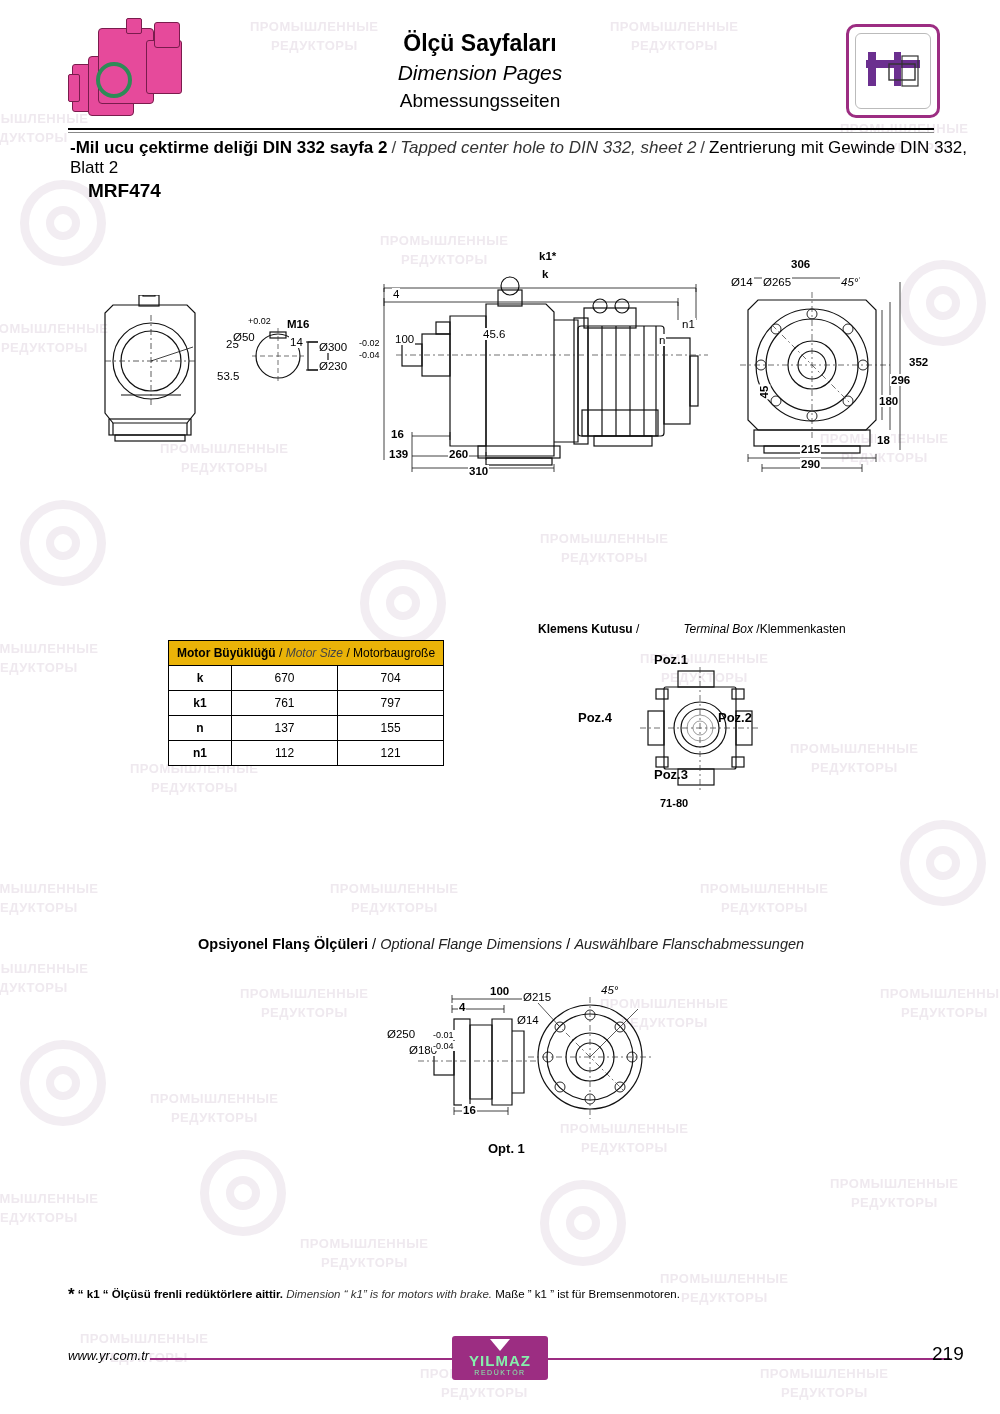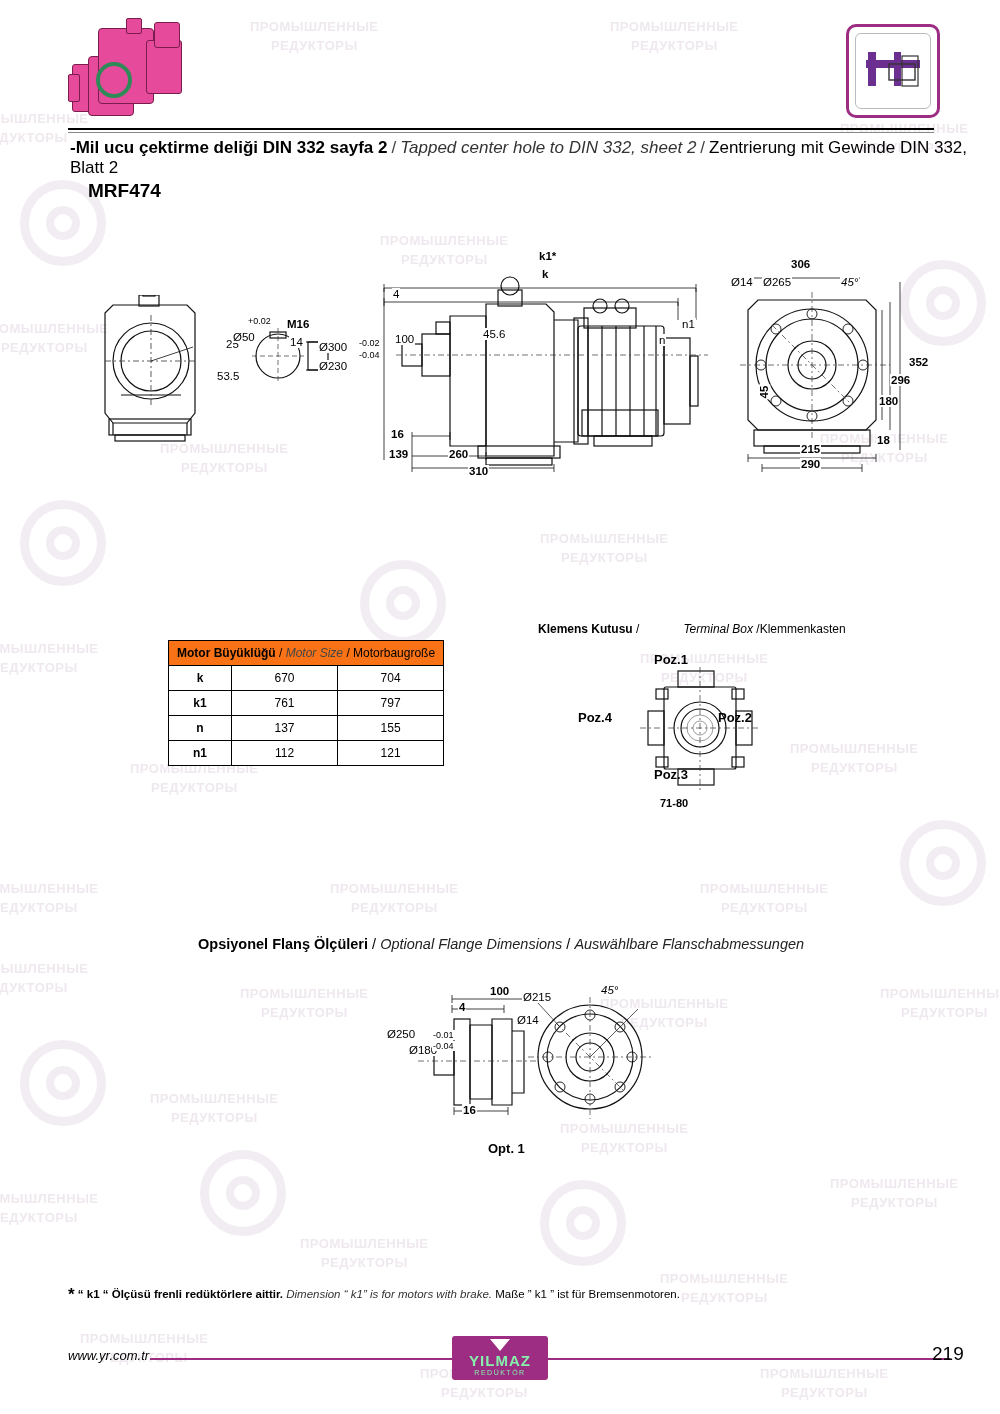--- a/index.html
+++ b/index.html
@@ -41,21 +41,21 @@
   .mp{position:absolute;background:#e64a9b;border:1px solid #7a1c4d;}
 
   
   .model{position:absolute;left:88px;top:180px;font-size:19px;font-weight:bold;}
   .dim{position:absolute;font-size:11.5px;color:#000;background:#fff;padding:0 1px;}
 
   
   .tbl{position:absolute;left:168px;top:640px;border:1.5px solid #000;
        border-collapse:collapse;background:#fff;font-size:12px;}
   .tbl td,.tbl th{border:1px solid #000;padding:5px 8px;text-align:center;}
-  .tbl .hdrow td{background:#f97316;font-size:12px;text-align:left;font-weight:normal;}
+  .tbl .hdrow td{background:#eab308;font-size:12px;text-align:left;font-weight:normal;}
   .tbl .hdrow td b{font-weight:bold;}
   .tbl .hdrow td i{font-style:italic;color:#444;}
   .tbl .szrow td{background:#e9e9e9;font-weight:bold;}
   .tbl .rh{font-weight:bold;width:46px;}
   .tbl .v{width:106px;}
 
   
   .tb-title{position:absolute;left:538px;top:622px;font-size:12px;}
   .tb-title b{font-weight:bold;}
   .tb-title i{font-style:italic;padding-left:44px;}
@@ -133,20 +133,25 @@
     <div class="mp" style="left:4px;top:52px;width:22px;height:46px;border-radius:3px;"></div>
     <div class="mp" style="left:20px;top:44px;width:44px;height:58px;border-radius:4px;"></div>
     <div class="mp" style="left:30px;top:16px;width:54px;height:74px;border-radius:4px;"></div>
     <div class="mp" style="left:78px;top:28px;width:34px;height:52px;border-radius:3px;"></div>
     <div class="mp" style="left:86px;top:10px;width:24px;height:24px;border-radius:3px;"></div>
     <div class="mp" style="left:58px;top:6px;width:14px;height:14px;border-radius:2px;"></div>
     <div class="mp" style="left:0px;top:62px;width:10px;height:26px;border-radius:2px;"></div>
     <div style="position:absolute;left:28px;top:50px;width:36px;height:36px;border-radius:50%;border:4px solid #2e8b57;box-sizing:border-box;"></div>
   </div>
 
+  <div class="hdr-title">
+    <div class="t1">Ölçü Sayfaları</div>
+    <div class="t2">Dimension Pages</div>
+    <div class="t3">Abmessungsseiten</div>
+  </div>
 
   <div class="caliper-box">
     <div class="caliper-inner"></div>
     <svg width="74" height="74" style="position:absolute;left:7px;top:7px;" viewBox="0 0 74 74">
       <rect x="10" y="26" width="54" height="8" fill="#6b2f8f"></rect>
       <rect x="12" y="18" width="8" height="34" fill="#6b2f8f"></rect>
       <rect x="38" y="18" width="7" height="34" fill="#6b2f8f"></rect>
       <rect x="33" y="30" width="26" height="16" fill="none" stroke="#333" stroke-width="1.4"></rect>
       <rect x="46" y="22" width="16" height="30" fill="none" stroke="#333" stroke-width="1.2"></rect>
     </svg>

